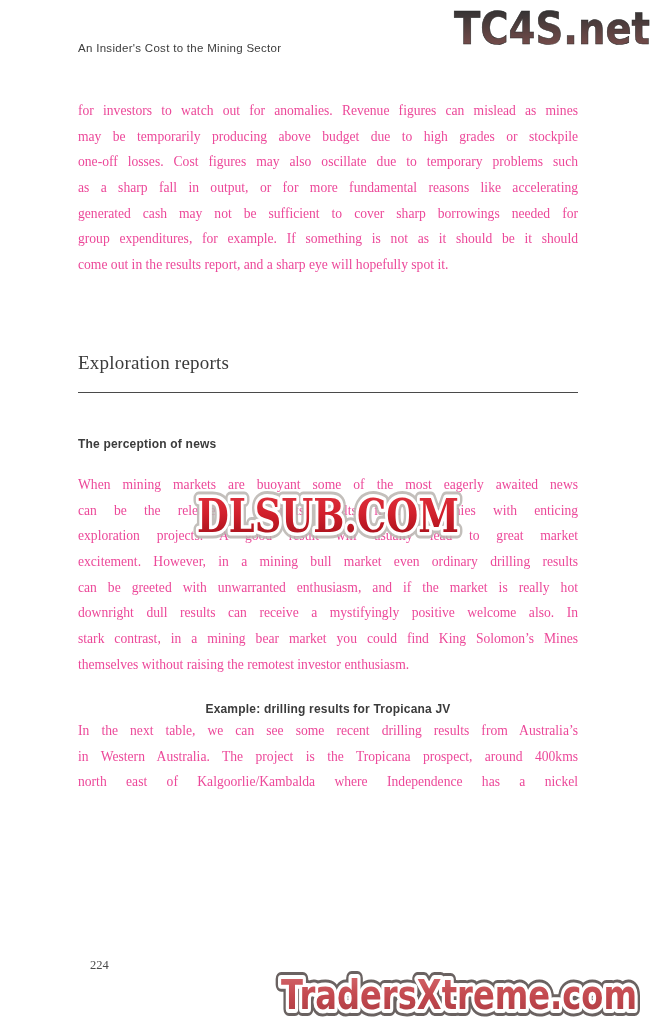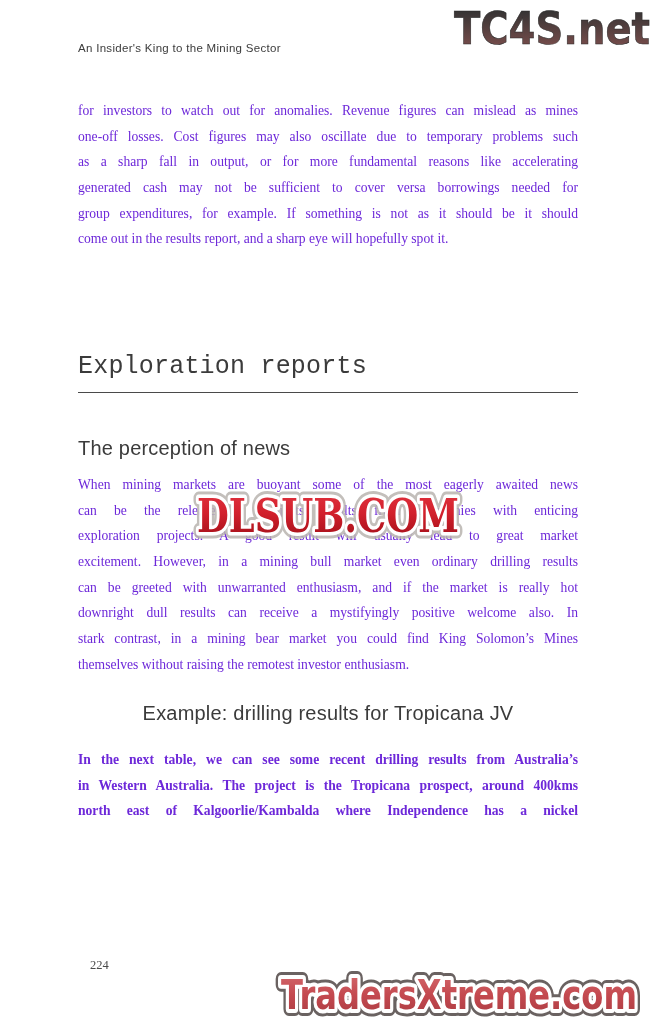--- a/index.html
+++ b/index.html
@@ -6,75 +6,76 @@
   .page {
     position:relative; width:651px; height:1024px; background:#ffffff;
     overflow:hidden; font-family:"Liberation Serif", serif; color:#383838;
   }
   .running-header {
     position:absolute; left:78px; top:42px;
     font-family:"Liberation Sans", sans-serif; font-size:11.5px;
     color:#3c3c3c; letter-spacing:0.3px;
   }
   .body-col { position:absolute; left:78px; width:500px; }
-  .para { font-size:13.6px; color:#6d28d9; }
+  .para { font-size:13.6px; color:#ec4899; }
   .para .line {
     height:25.7px; line-height:25.7px; white-space:normal;
     text-align:justify; text-align-last:justify;
   }
   .para .line.last { text-align-last:left; }
   .h1 {
     position:absolute; left:78px; top:352px; width:500px;
-    font-family:Liberation Mono, monospace; font-weight:400;
-    font-size:25px; color:#3b3b3b; letter-spacing:0.2px;
+    font-family:Liberation Serif, serif; font-weight:400;
+    font-size:19px; color:#3b3b3b; letter-spacing:0.2px;
   }
   .h-rule {
     position:absolute; left:78px; top:392px; width:500px;
     border-top:1.6px solid #4a4a4a; height:0;
   }
   .h2 {
     position:absolute; left:78px; width:500px;
-    font-family:"Liberation Sans", sans-serif; font-weight:400;
-    font-size:20px; color:#3b3b3b; letter-spacing:0.2px;
+    font-family:"Liberation Sans", sans-serif; font-weight:700;
+    font-size:12px; color:#3b3b3b; letter-spacing:0.2px;
   }
   .h2-news { top:437px; }
   .h2-example { top:702px;text-align:center; }
   .page-number {
     position:absolute; left:90px; top:958px;
     font-size:12.5px; color:#4a4a4a;
   }
   .wm-tc4s { position:absolute; left:452px; top:-2px; }
   .wm-dlsub { position:absolute; left:183px; top:480px; }
   .wm-traders { position:absolute; left:268px; top:962px; }
   svg text { font-weight:bold; }
 </style>
 </head>
 <body>
 
 <div class="page">
 
-  <div class="running-header">An Insider's King to the Mining Sector</div>
+  <div class="running-header">An Insider's Cost to the Mining Sector</div>
 
   <div class="wm-tc4s">
     <svg width="200" height="54" viewBox="0 0 200 54">
       <defs>
         <linearGradient id="g-tc4s" x1="0" y1="0" x2="0" y2="1">
           <stop offset="0.15" stop-color="#333333"></stop>
           <stop offset="1" stop-color="#855250"></stop>
         </linearGradient>
       </defs>
       <text x="100" y="48" text-anchor="middle" textLength="196" font-family="DejaVu Sans, sans-serif" font-size="47" fill="url(#g-tc4s)" stroke="#2a2a2a" stroke-width="0.6" transform="scale(1,0.95)" lengthAdjust="spacingAndGlyphs">TC4S.net</text>
     </svg>
   </div>
 
   <div class="body-col para" style="top:98px;">
     <div class="line">for investors to watch out for anomalies. Revenue figures can mislead as mines</div>
+    <div class="line">may be temporarily producing above budget due to high grades or stockpile</div>
     <div class="line">one-off losses. Cost figures may also oscillate due to temporary problems such</div>
     <div class="line">as a sharp fall in output, or for more fundamental reasons like accelerating</div>
-    <div class="line">generated cash may not be sufficient to cover versa borrowings needed for</div>
+    <div class="line">generated cash may not be sufficient to cover sharp borrowings needed for</div>
     <div class="line">group expenditures, for example. If something is not as it should be it should</div>
     <div class="line last">come out in the results report, and a sharp eye will hopefully spot it.</div>
   </div>
 
   <div class="h1">Exploration reports</div>
   <div class="h-rule"></div>
 
   <div class="h2 h2-news">The perception of news</div>
 
   <div class="body-col para" style="top:472px;">
@@ -99,21 +100,21 @@
       </defs>
       <g>
         <text x="145" y="52" text-anchor="middle" textLength="262" font-family="DejaVu Serif, serif" font-size="46" fill="none" stroke="#b9b4b0" stroke-width="13" stroke-linejoin="round" opacity="0.85" lengthAdjust="spacingAndGlyphs">DLSUB.COM</text>
         <text x="145" y="52" text-anchor="middle" textLength="262" font-family="DejaVu Serif, serif" font-size="46" fill="url(#g-dlsub)" stroke="#ffffff" stroke-width="7" stroke-linejoin="round" paint-order="stroke fill" lengthAdjust="spacingAndGlyphs">DLSUB.COM</text>
       </g>
     </svg>
   </div>
 
   <div class="h2 h2-example">Example: drilling results for Tropicana JV</div>
 
-  <div class="body-col para" style="top:747px;font-weight:bold;">
+  <div class="body-col para" style="top:718px;">
     <div class="line">In the next table, we can see some recent drilling results from Australia’s</div>
     <div class="line">in Western Australia. The project is the Tropicana prospect, around 400kms</div>
     <div class="line">north east of Kalgoorlie/Kambalda where Independence has a nickel</div>
   </div>
 
   <div class="page-number">224</div>
 
   <div class="wm-traders">
     <svg width="383" height="62" viewBox="0 0 383 62">
       <defs>

